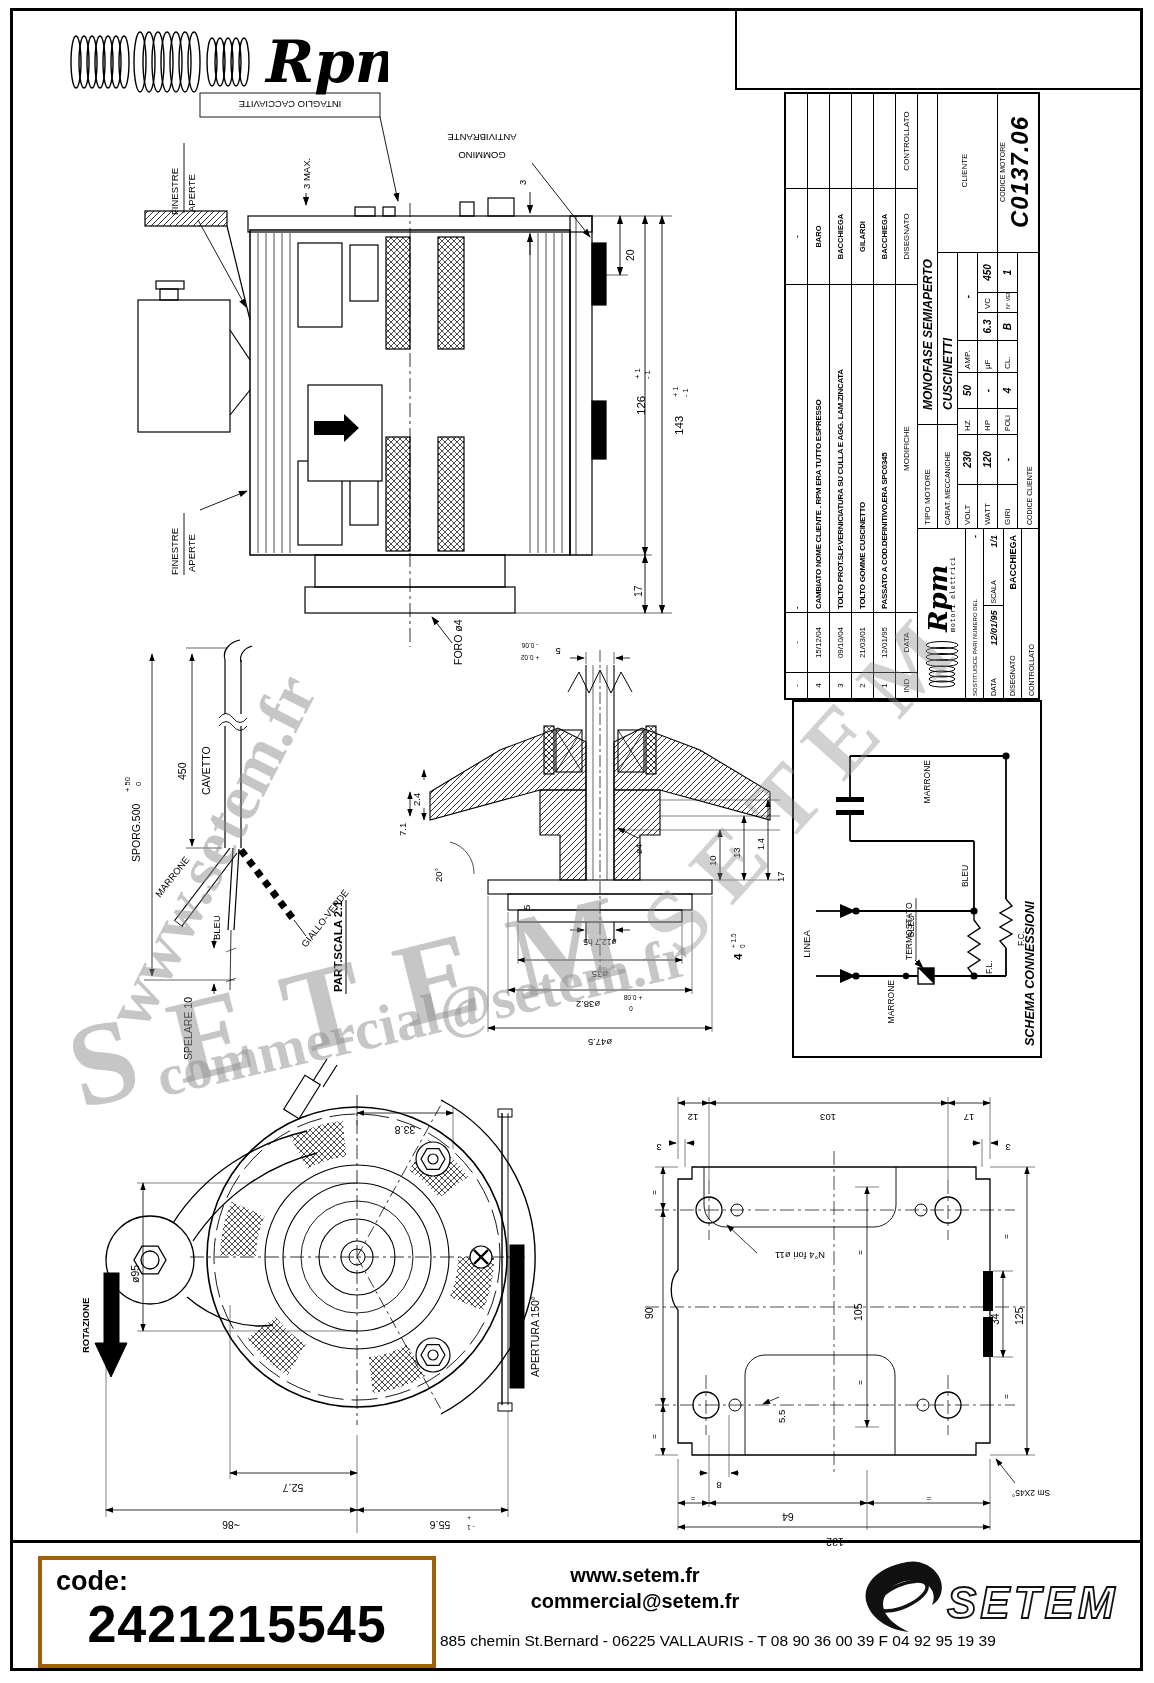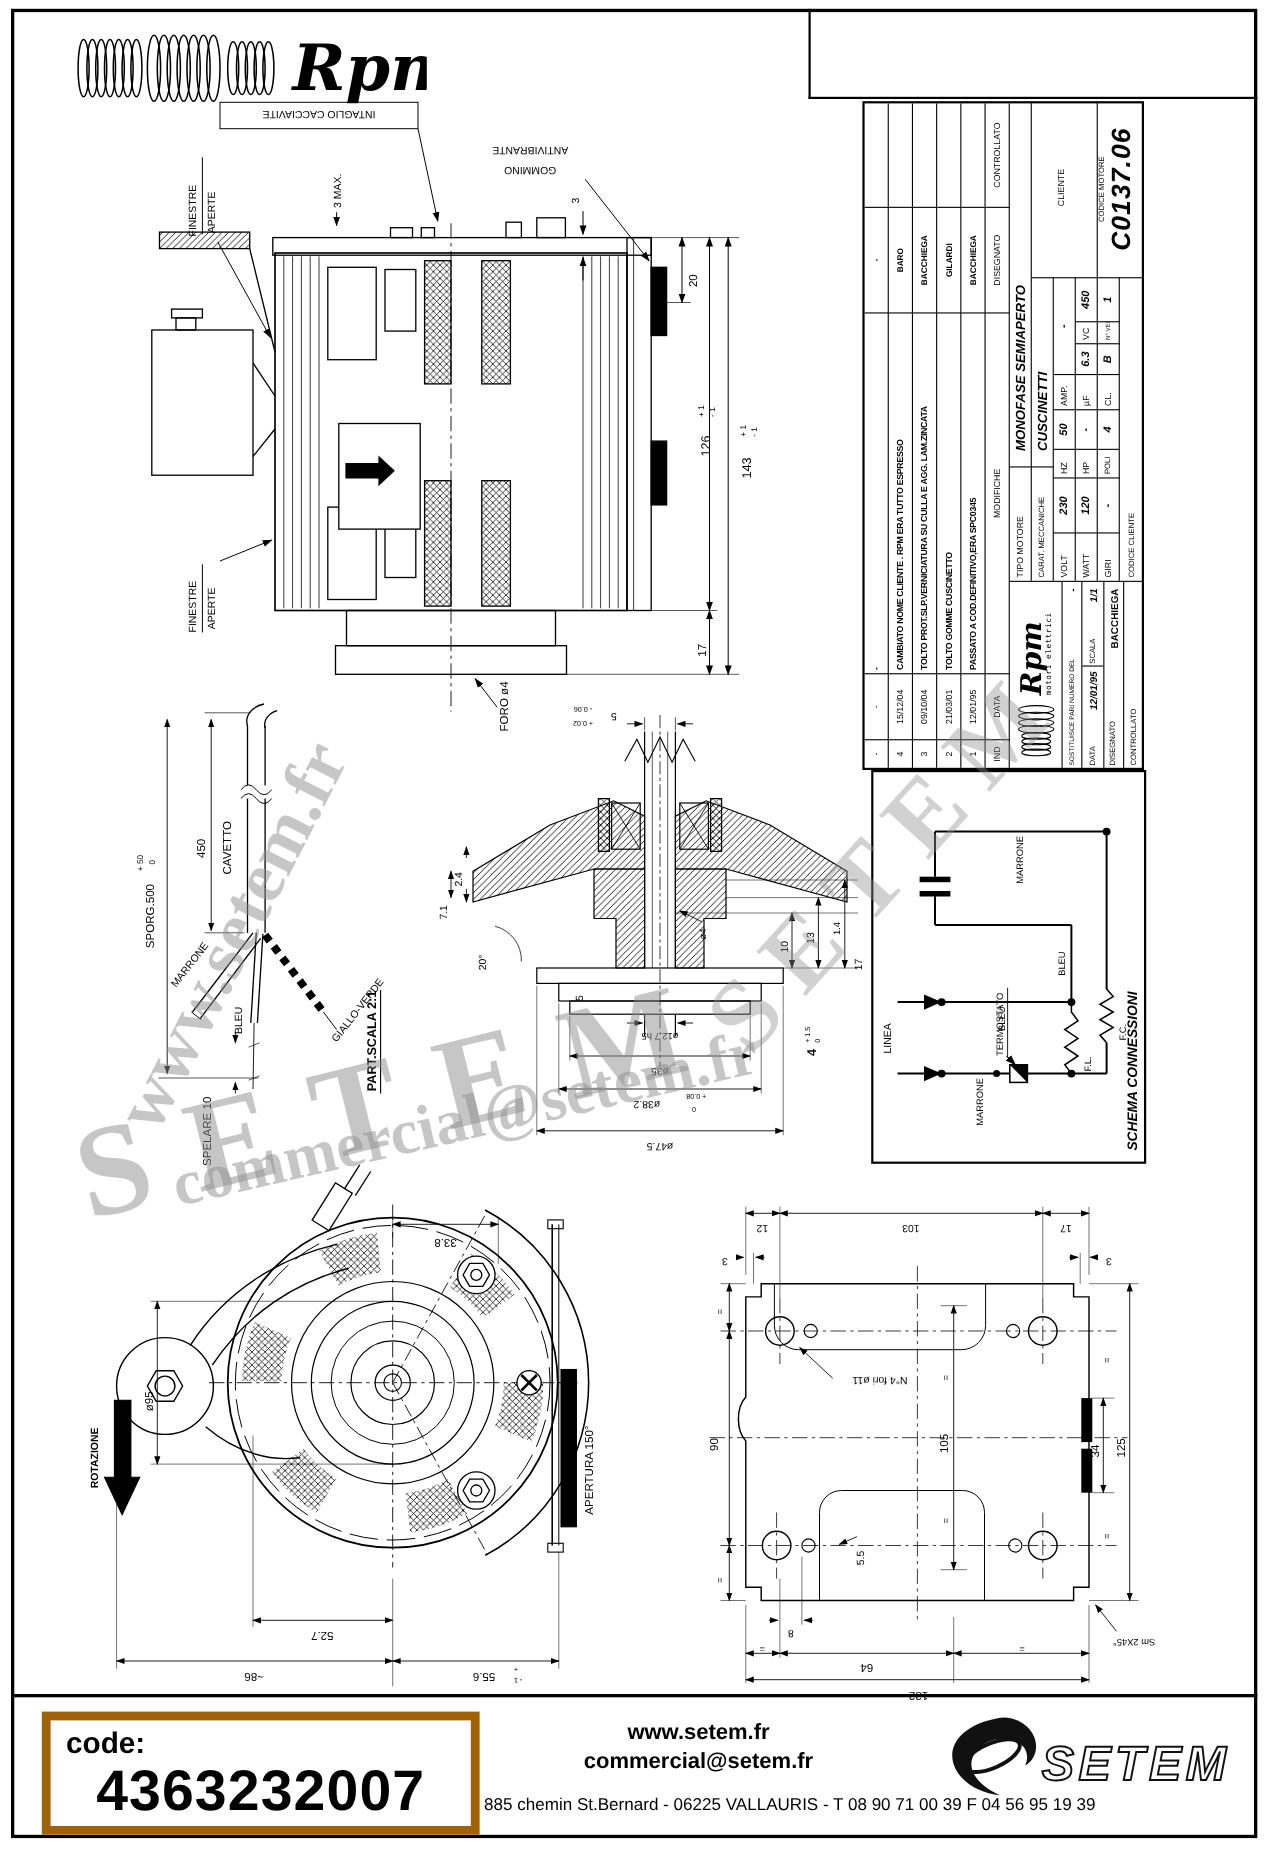--- a/index.html
+++ b/index.html
@@ -48,21 +48,21 @@
   
   .t{font-family:"Liberation Sans",sans-serif;fill:#000;}
   .s6{font-size:6.5px;} .s7{font-size:7.5px;} .s8{font-size:8.5px;} .s9{font-size:9.5px;}
   .s10{font-size:10.5px;} .s11{font-size:11.5px;} .s12{font-size:12.5px;}
   .b{font-weight:bold;} .i{font-style:italic;}
   .mid{text-anchor:middle;} .end{text-anchor:end;}
   
   .wm{position:absolute;z-index:40;pointer-events:none;color:#8f8f8f;opacity:0.5;
       font-family:"Liberation Serif",serif;font-weight:bold;white-space:nowrap;transform-origin:0 0;}
   
-  .codebox{position:absolute;left:38px;top:1556px;width:398px;height:112px;border:8px solid #a16207;
+  .codebox{position:absolute;left:38px;top:1556px;width:398px;height:112px;border:4px solid #a16207;
            box-sizing:border-box;background:#fff;z-index:20;}
   .codebox .cl{position:absolute;left:14px;top:6px;font-size:27px;font-weight:bold;}
   .codebox .cv{position:absolute;left:0;right:0;top:34px;text-align:center;font-size:52px;font-weight:bold;letter-spacing:1px;}
   .contact{position:absolute;left:470px;top:1562px;width:330px;text-align:center;z-index:20;}
   .contact .site,.contact .mail{font-size:20px;font-weight:bold;line-height:26px;}
   .address{position:absolute;left:440px;top:1632px;width:620px;font-size:15.5px;z-index:20;}
   .setemlogo{position:absolute;left:855px;top:1556px;z-index:20;}
 </style>
 </head>
 <body>
@@ -692,27 +692,27 @@
     </g>
   </svg>
 
   <div class="wm" style="left:90px;top:1005px;font-size:66px;transform:rotate(-63deg);">www.setem.fr</div>
   <div class="wm" style="left:55px;top:1005px;font-size:118px;letter-spacing:38px;transform:rotate(-14deg);">SETEM</div>
   <div class="wm" style="left:150px;top:1045px;font-size:58px;transform:rotate(-13deg);">commercial@setem.fr</div>
   <div class="wm" style="left:620px;top:905px;font-size:92px;letter-spacing:22px;opacity:0.4;transform:rotate(-48deg);">SETEM</div>
 
   <div class="codebox">
     <div class="cl">code:</div>
-    <div class="cv">4363232007</div>
+    <div class="cv">2421215545</div>
   </div>
   <div class="contact">
     <div class="site">www.setem.fr</div>
     <div class="mail">commercial@setem.fr</div>
   </div>
-  <div class="address">885 chemin St.Bernard  -  06225 VALLAURIS  -  T 08 90 71 00 39   F 04 56 95 19 39</div>
+  <div class="address">885 chemin St.Bernard  -  06225 VALLAURIS  -  T 08 90 36 00 39   F 04 92 95 19 39</div>
   <svg class="setemlogo" width="280" height="84" viewBox="0 0 280 84">
     <g>
       <path d="M52,6 C20,12 6,30 12,48 C17,63 34,74 54,76 C32,66 24,52 30,40 C36,28 50,23 62,25 C76,27 82,38 77,49 C90,42 92,20 72,9 C64,5 58,5 52,6 Z" fill="#111"></path>
       <ellipse cx="47" cy="40" rx="27" ry="11" fill="none" stroke="#111" stroke-width="3.5" transform="rotate(-24 47 40)"></ellipse>
     </g>
     <text x="92" y="62" style="font-family:'Liberation Sans',sans-serif;font-size:44px;font-weight:bold;font-style:italic;letter-spacing:4px;fill:#fff;stroke:#111;stroke-width:1.8px;">SETEM</text>
   </svg>
 
 </div>
 

